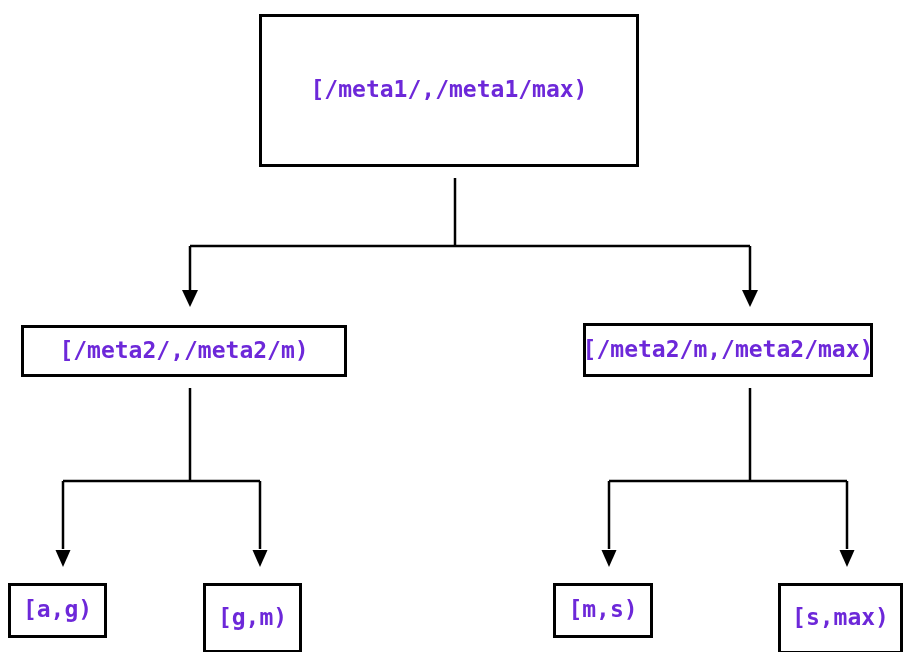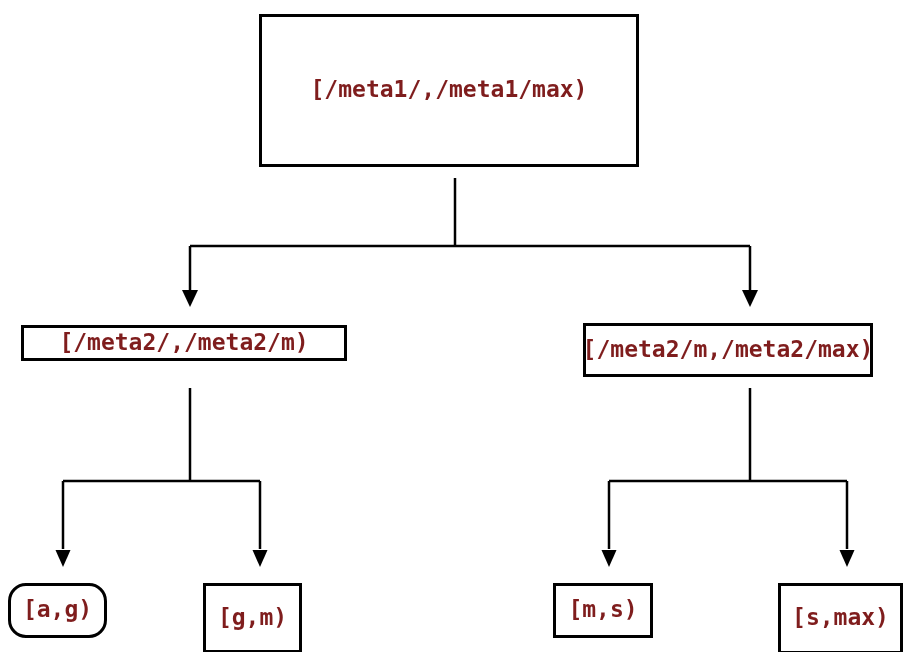--- a/index.html
+++ b/index.html
@@ -20,21 +20,21 @@
     left: 0;
     top: 0;
     width: 912px;
     height: 652px;
   }
   .node {
     position: absolute;
     box-sizing: border-box;
     border: 3px solid #000000;
     background: #ffffff;
-    color: #7f1d1d;
+    color: #6d28d9;
     display: flex;
     align-items: center;
     justify-content: center;
     font-size: 23px;
     font-weight: bold;
     white-space: nowrap;
     letter-spacing: 0;
   }
   .node span {
     display: block;
@@ -68,29 +68,29 @@
     <line x1="609" y1="481" x2="609" y2="549"></line>
     <polygon fill="#000000" stroke="none" points="601.5,550 616.5,550 609,567"></polygon>
     <line x1="847" y1="481" x2="847" y2="549"></line>
     <polygon fill="#000000" stroke="none" points="839.5,550 854.5,550 847,567"></polygon>
   </svg>
 
   <div class="node" style="left:259px; top:14px; width:380px; height:153px;">
     <span>[/meta1/,/meta1/max)</span>
   </div>
 
-  <div class="node" style="left:21px; top:325px; width:326px; height:36px;">
+  <div class="node" style="left:21px; top:325px; width:326px; height:52px;">
     <span>[/meta2/,/meta2/m)</span>
   </div>
 
   <div class="node" style="left:583px; top:323px; width:290px; height:54px;">
     <span>[/meta2/m,/meta2/max)</span>
   </div>
 
-  <div class="node" style="left:8px; top:583px; width:99px; height:55px;border-radius:18px;">
+  <div class="node" style="left:8px; top:583px; width:99px; height:55px;">
     <span>[a,g)</span>
   </div>
 
   <div class="node" style="left:203px; top:583px; width:99px; height:70px;">
     <span>[g,m)</span>
   </div>
 
   <div class="node" style="left:553px; top:583px; width:100px; height:55px;">
     <span>[m,s)</span>
   </div>

